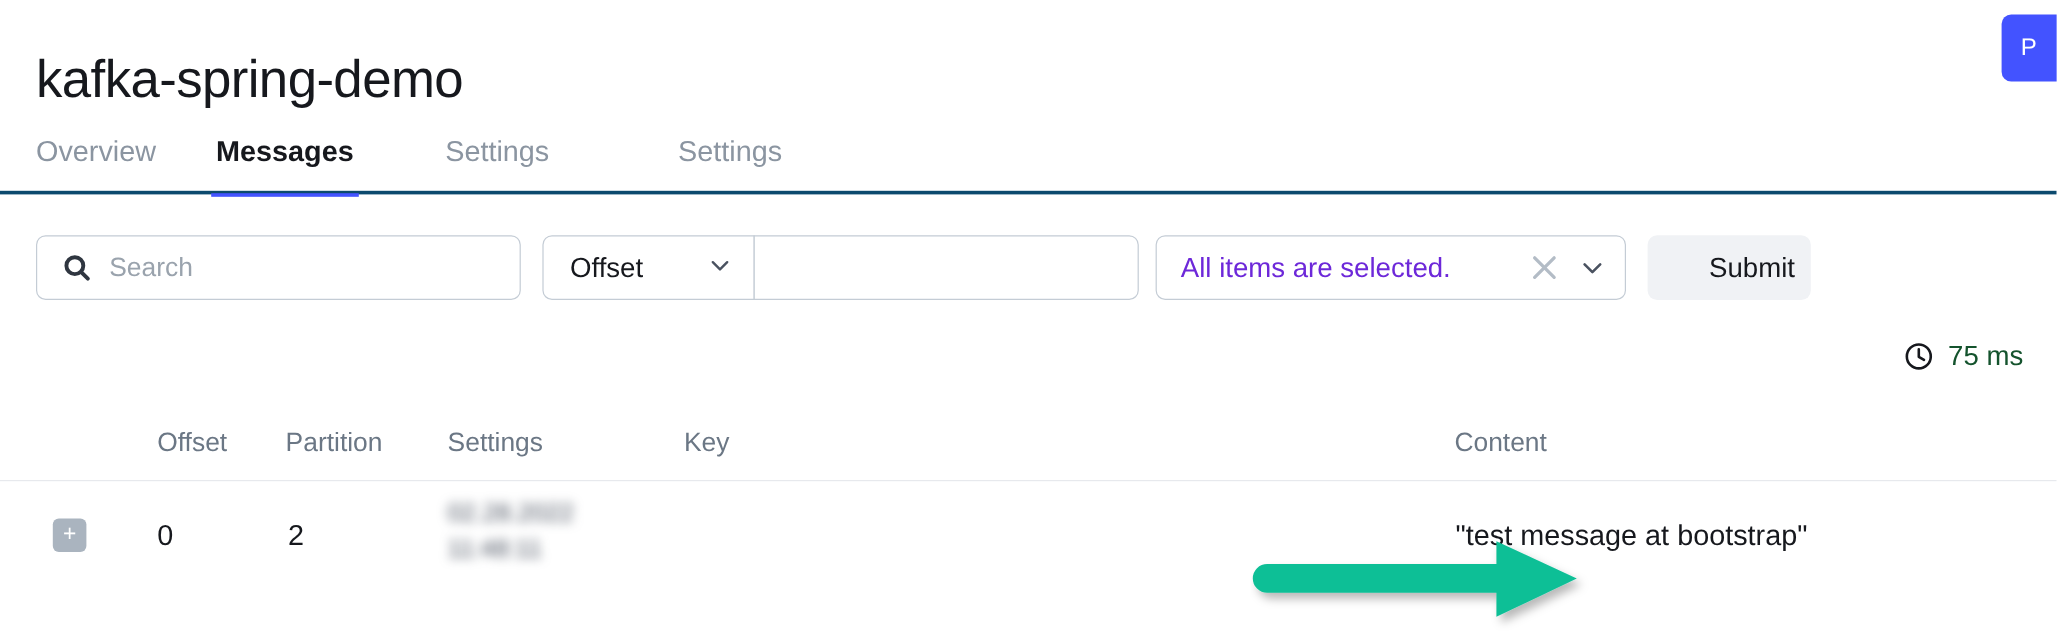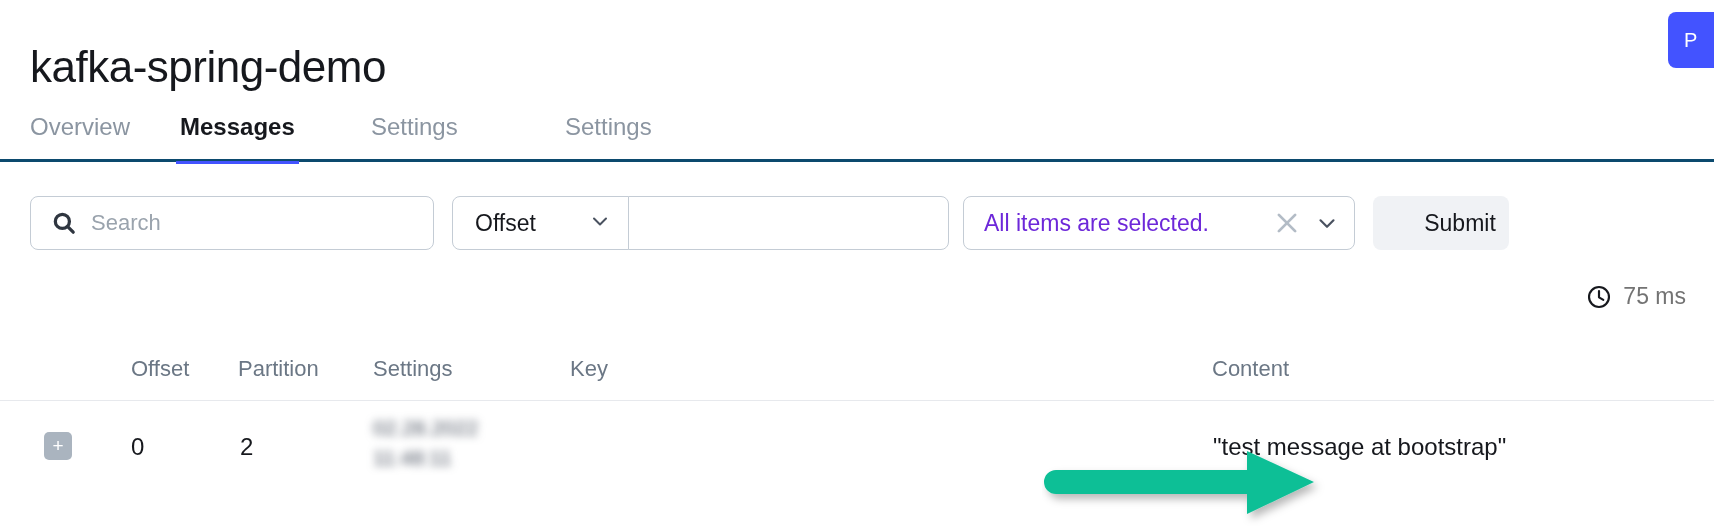--- a/index.html
+++ b/index.html
@@ -217,21 +217,21 @@
     align-items: center;
     gap: 11px;
   }
   .timing .clock-icon {
     display: flex;
     align-items: center;
     color: #16181d;
   }
   .timing .timing-text {
     font-size: 23px;
-    color: #737373;
+    color: #14532d;
     white-space: nowrap;
   }
 
   
   .table {
     position: absolute;
     left: 0;
     top: 340px;
     width: 1714px;
   }

